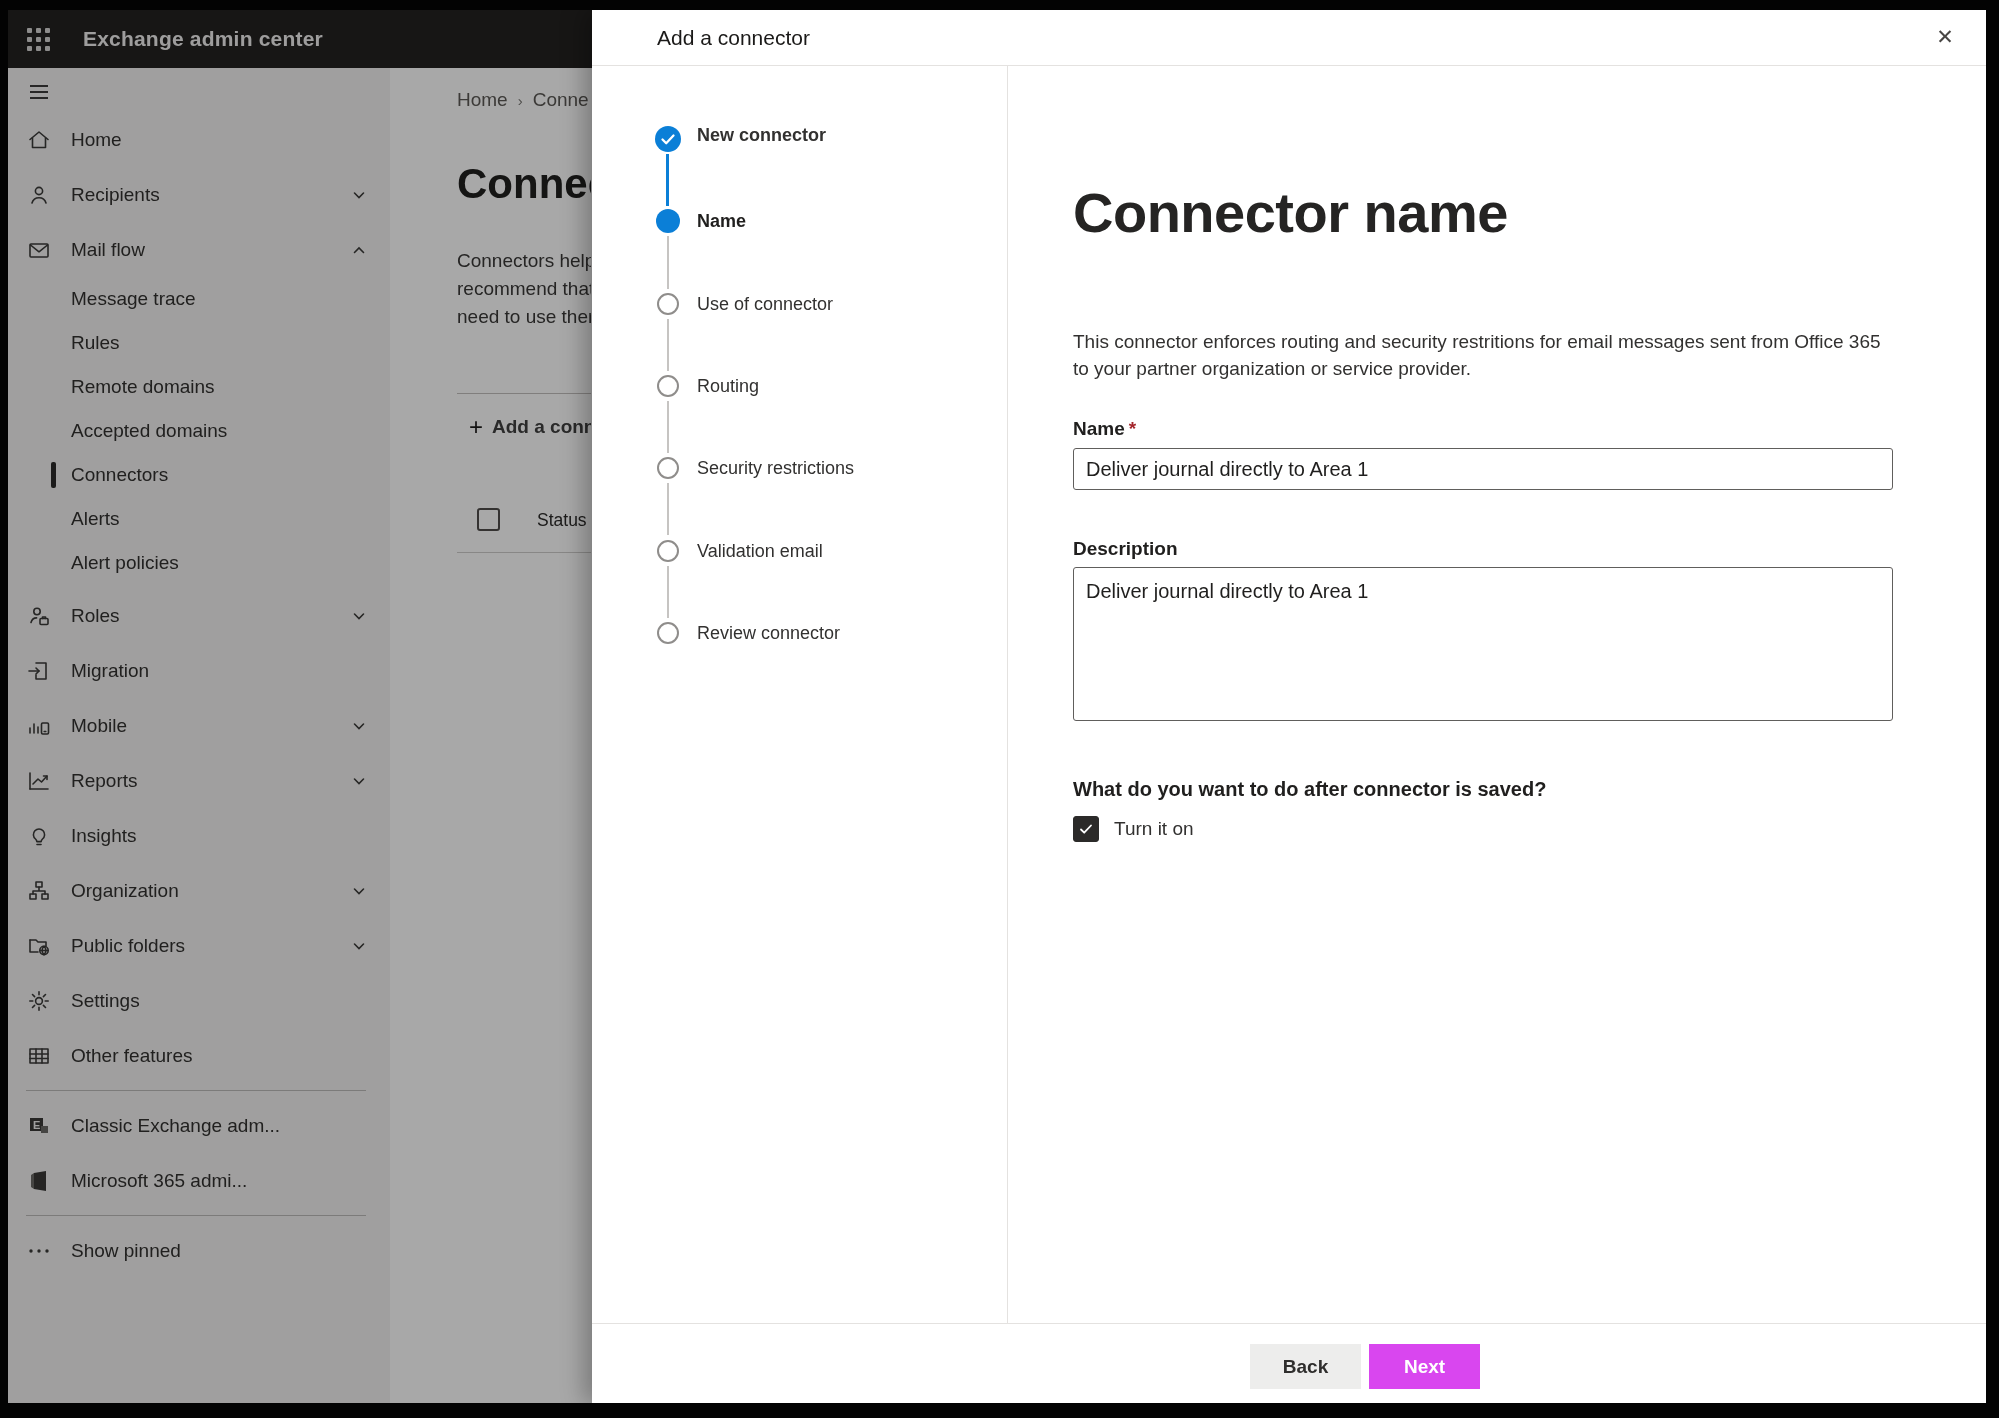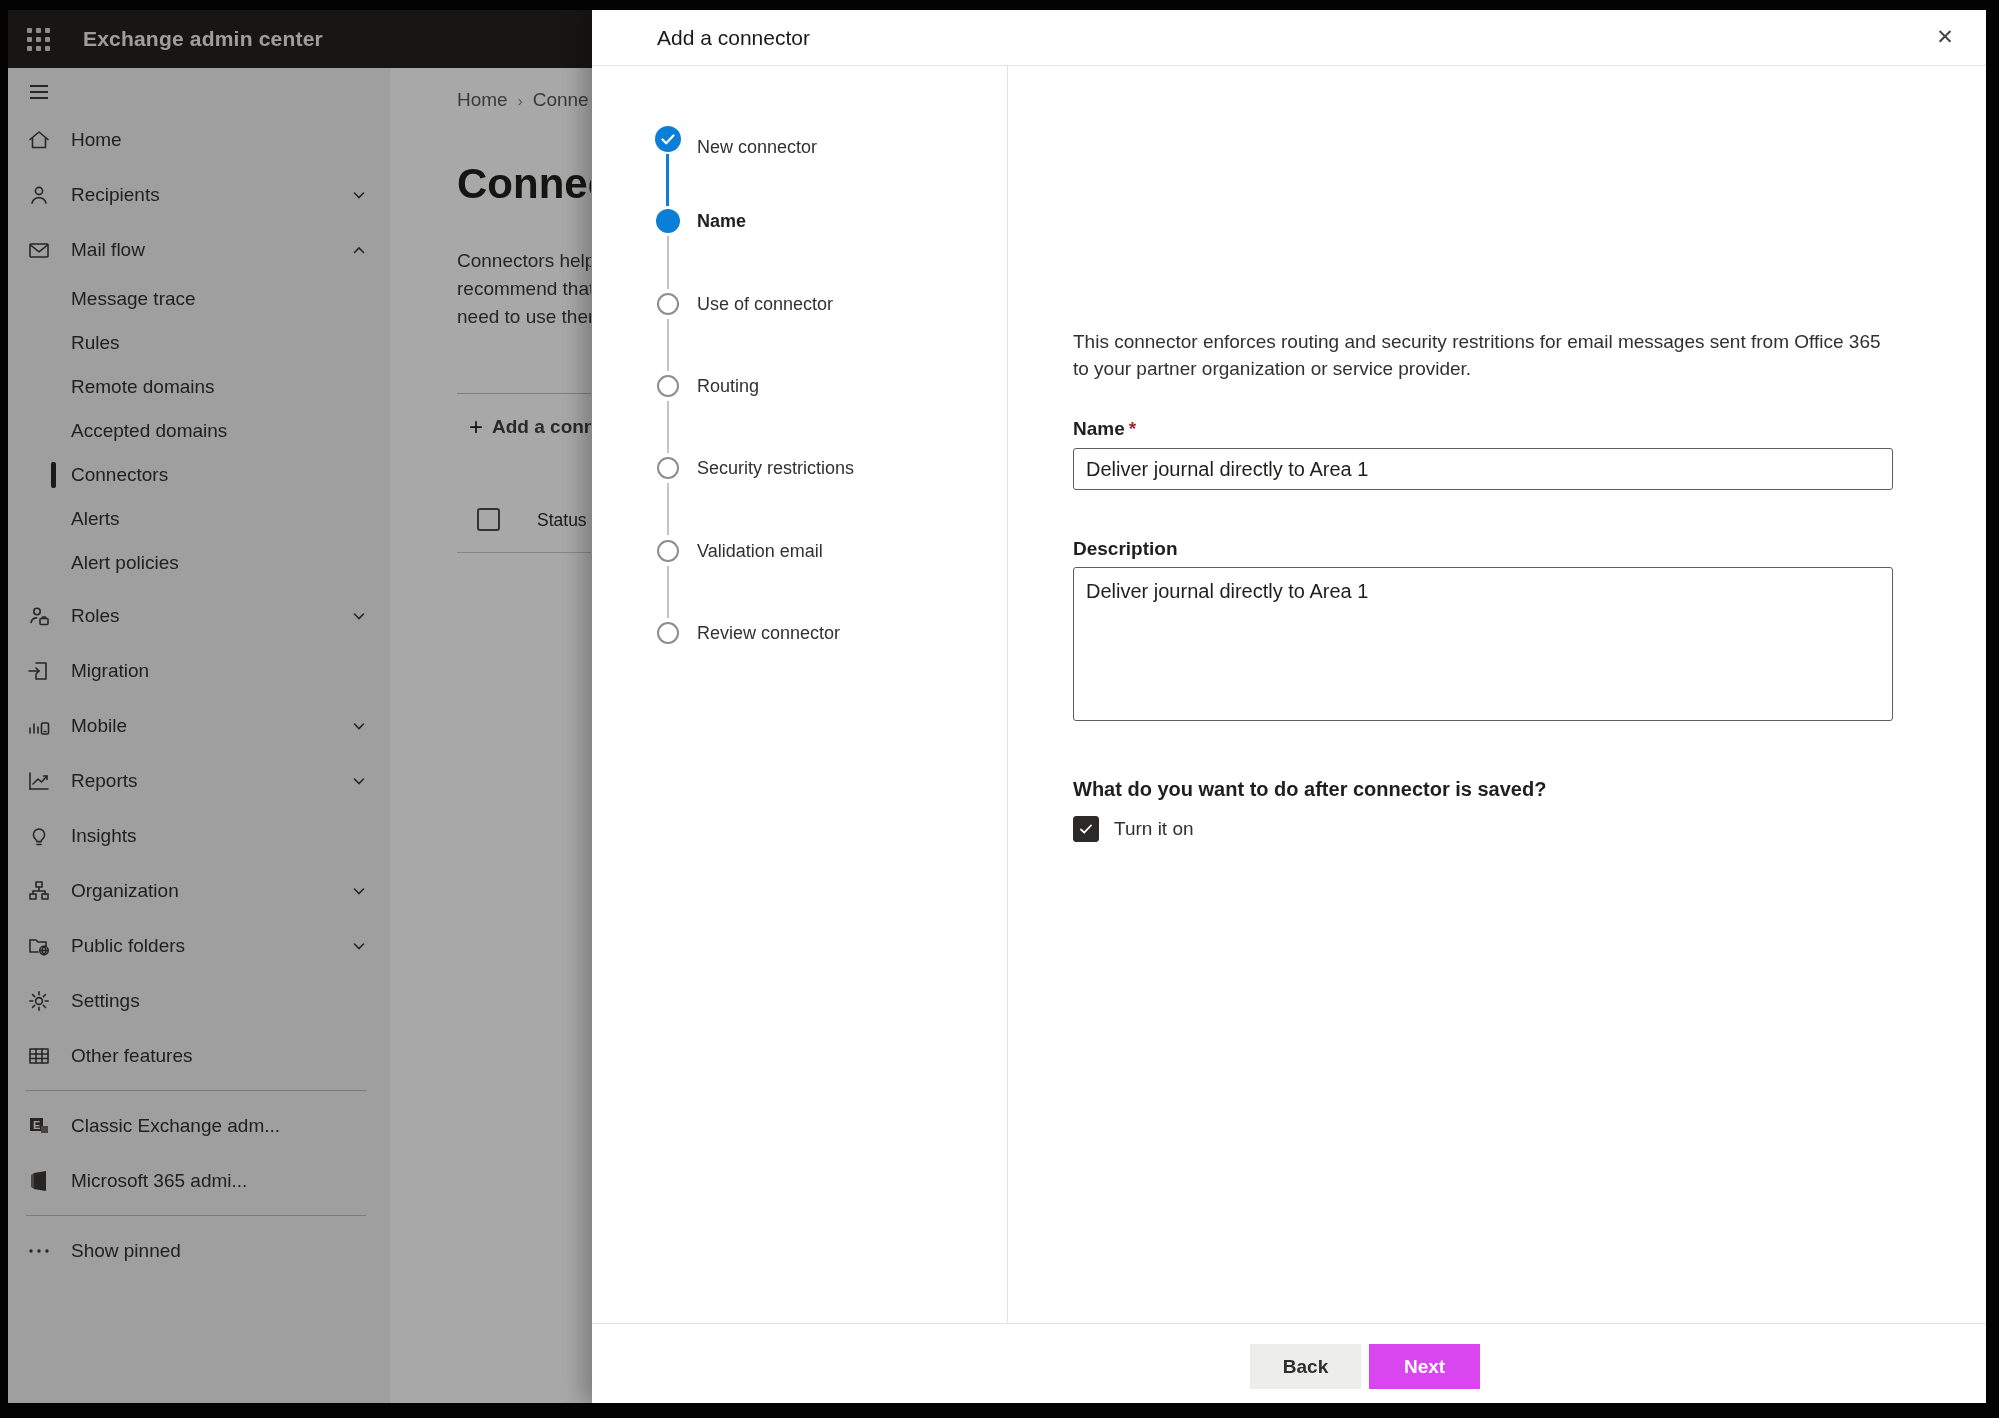--- a/index.html
+++ b/index.html
@@ -350,41 +350,42 @@
       <div class="close-btn">✕</div>
     </div>
 
     <div class="stepper">
         <div class="step-line blue" style="top: 88px; height: 52.3px;"></div>
         <div class="step-circle completed" style="left: 63px; top: 60px;">
           <svg viewBox="0 0 26 26" fill="none" stroke="#ffffff" stroke-width="2.3" stroke-linecap="round" stroke-linejoin="round">
             <path d="M7.5 13.5l3.7 3.7L18.5 9.5"></path>
           </svg>
         </div>
-        <div class="step-label" style="top: 68px;">New connector</div>
+        <div class="step-label" style="top: 56px; font-weight: bold;">New connector</div>
         <div class="step-line" style="top: 170.3px; height: 52.3px;"></div>
         <div class="step-circle current" style="left: 64px; top: 143.3px;"></div>
         <div class="step-label current" style="top: 142.3px;">Name</div>
         <div class="step-line" style="top: 252.6px; height: 52.3px;"></div>
         <div class="step-circle upcoming" style="left: 65px; top: 226.6px;"></div>
         <div class="step-label" style="top: 224.6px;">Use of connector</div>
         <div class="step-line" style="top: 334.9px; height: 52.3px;"></div>
         <div class="step-circle upcoming" style="left: 65px; top: 308.9px;"></div>
         <div class="step-label" style="top: 306.9px;">Routing</div>
         <div class="step-line" style="top: 417.2px; height: 52.3px;"></div>
         <div class="step-circle upcoming" style="left: 65px; top: 391.2px;"></div>
         <div class="step-label" style="top: 389.2px;">Security restrictions</div>
         <div class="step-line" style="top: 499.5px; height: 52.3px;"></div>
         <div class="step-circle upcoming" style="left: 65px; top: 473.5px;"></div>
         <div class="step-label" style="top: 471.5px;">Validation email</div>
         <div class="step-circle upcoming" style="left: 65px; top: 555.8px;"></div>
         <div class="step-label" style="top: 553.8px;">Review connector</div>
       </div>
 
     <div class="modal-content">
+      <div class="content-heading">Connector name</div>
       <div class="content-desc">
           <div>This connector enforces routing and security restritions for email messages sent from Office 365</div>
           <div>to your partner organization or service provider.</div>
         </div>
 
       <div class="field-label" style="top:352px;">
         <span>Name</span><span class="req">*</span>
       </div>
       <input class="name-input" type="text" value="Deliver journal directly to Area 1" style="">
 

